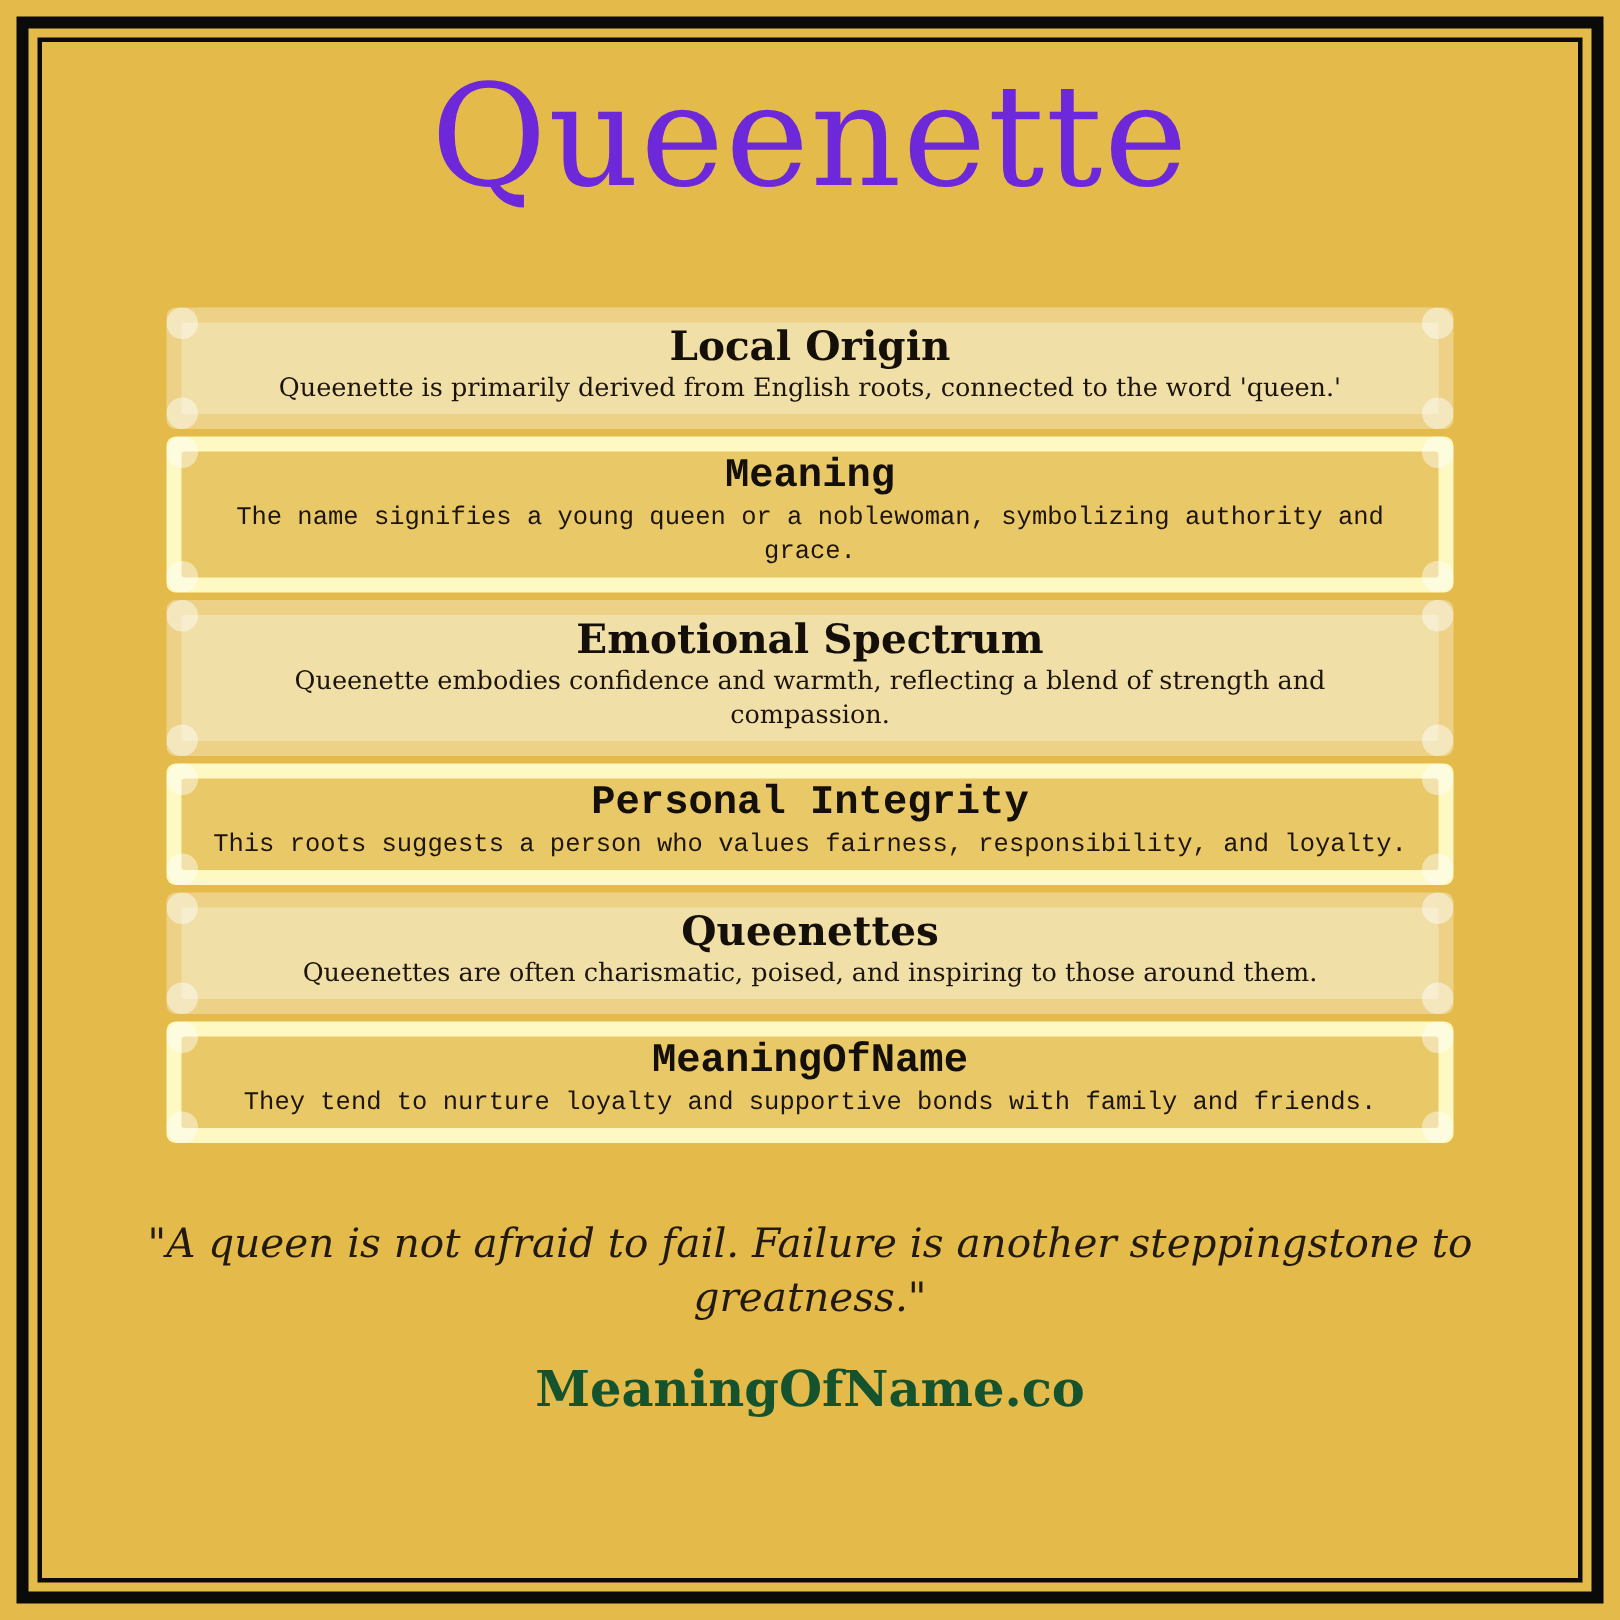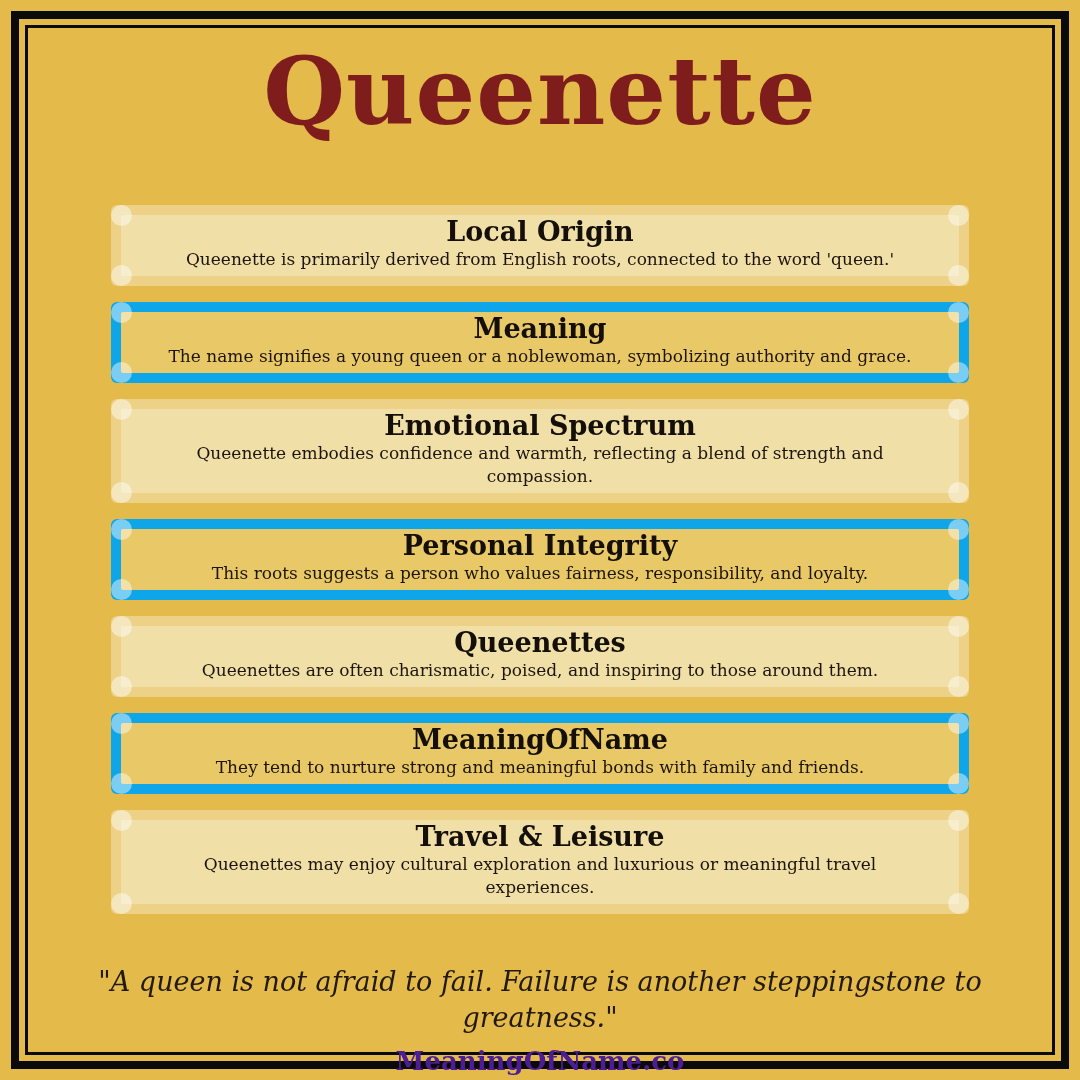--- a/index.html
+++ b/index.html
@@ -33,40 +33,40 @@
     position: absolute;
     inset: 29px;
     display: flex;
     flex-direction: column;
     align-items: center;
   }
   .main-title {
     margin: 14px 0 0 0;
     font-size: 94px;
     line-height: 1.04;
-    font-weight: bold;
+    font-weight: normal;
     letter-spacing: 1px;
-    color: #7f1d1d;
+    color: #6d28d9;
     text-align: center;
   }
   .panels {
     margin-top: 64px;
     width: 858px;
     display: flex;
     flex-direction: column;
-    gap: 16px;
+    gap: 5px;
   }
   .panel {
     position: relative;
     border-radius: 6px;
     padding: 10px;
     overflow: hidden;
   }
   .panel.light { background: #ecd187; }
-  .panel.dark  { background: #0ea5e9; }
+  .panel.dark  { background: #fef9c3; font-family: Liberation Mono, monospace; }
   .panel .fill {
     border-radius: 2px;
     padding: 1px 12px 5px 12px;
     text-align: center;
   }
   .panel.light .fill { background: #f1dfa8; }
   .panel.dark  .fill { background: #e9c967; }
   .panel h2 {
     margin: 0;
     font-size: 27px;
@@ -98,25 +98,25 @@
   .quote {
     margin-top: 50px;
     font-size: 27px;
     line-height: 36px;
     font-style: italic;
     text-align: center;
     color: #221a10;
     max-width: 1000px;
   }
   .site-name {
-    margin-top: 7px;
-    font-size: 26px;
+    margin-top: 24px;
+    font-size: 33px;
     line-height: 36px;
     font-weight: bold;
-    color: #4c1d95;
+    color: #14532d;
     text-align: center;
   }
 </style>
 </head>
 <body style="--bg: #e4bb4b; --frame: #0a0a0a;">
 
 <div class="frame-outer"></div>
 <div class="frame-inner"></div>
 
 <div class="content">
@@ -176,38 +176,28 @@
       </div>
       <span class="dot tl"></span>
       <span class="dot tr"></span>
       <span class="dot bl"></span>
       <span class="dot br"></span>
     </section>
 
     <section class="panel dark">
       <div class="fill">
         <h2>MeaningOfName</h2>
-        <p>They tend to nurture strong and meaningful bonds with family and friends.</p>
-      </div>
-      <span class="dot tl"></span>
-      <span class="dot tr"></span>
-      <span class="dot bl"></span>
-      <span class="dot br"></span>
-    </section>
-
-    <section class="panel light two-line">
-      <div class="fill">
-        <h2>Travel &amp; Leisure</h2>
-        <p>Queenettes may enjoy cultural exploration and luxurious or meaningful travel experiences.</p>
-      </div>
-      <span class="dot tl"></span>
-      <span class="dot tr"></span>
-      <span class="dot bl"></span>
-      <span class="dot br"></span>
-    </section>
+        <p>They tend to nurture loyalty and supportive bonds with family and friends.</p>
+      </div>
+      <span class="dot tl"></span>
+      <span class="dot tr"></span>
+      <span class="dot bl"></span>
+      <span class="dot br"></span>
+    </section>
+
 
   </div>
 
   <div class="quote">"A queen is not afraid to fail. Failure is another steppingstone to greatness."</div>
 
   <div class="site-name">MeaningOfName.co</div>
 
 </div>
 
 </body></html>

